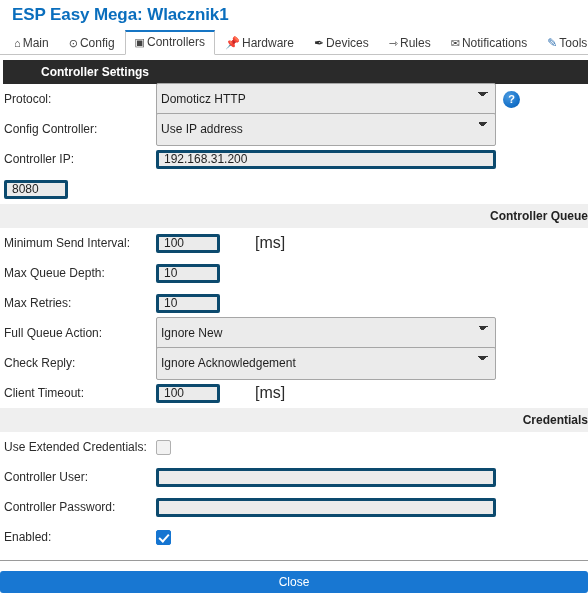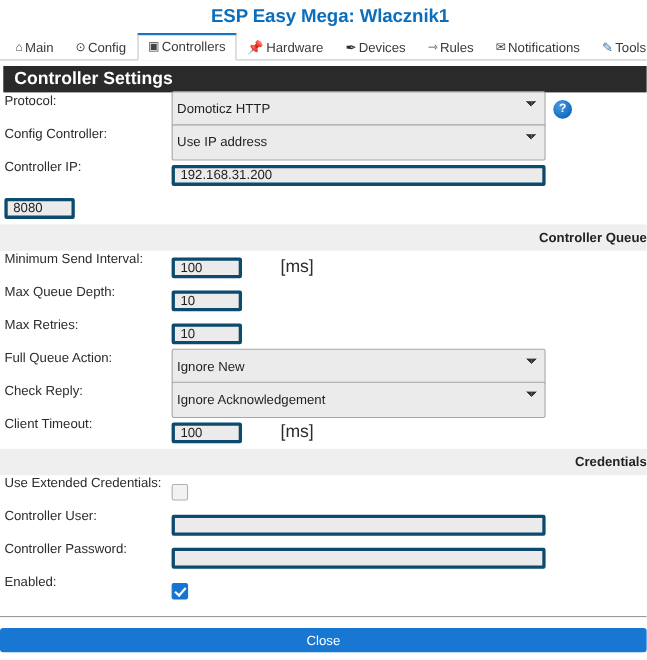--- a/index.html
+++ b/index.html
@@ -18,21 +18,20 @@
   }
 
   
   .page-title {
     color: #0a6ebd;
     font-size: 17px;
     font-weight: bold;
     padding: 5px 0 4px 12px;
     letter-spacing: -0.1px;
     white-space: nowrap;
-    text-align: center;
   }
 
   
   .tabbar {
     display: flex;
     align-items: flex-end;
     height: 26px;
     border-bottom: 1px solid #c4c4c4;
     padding-left: 4px;
     box-sizing: border-box;
@@ -68,40 +67,41 @@
   }
   .tab .tico.pin { color: #d03a2a; font-size: 12px; }
   .tab .tico.dev { color: #2d2d2d; font-size: 12px; }
   .tab .tico.tools { color: #2e6fb0; font-size: 12px; }
 
   
   .sec-dark {
     background: #2a2a2a;
     color: #ffffff;
     font-weight: bold;
-    font-size: 16px;
-    padding: 4px 0 4px 10px;
+    font-size: 12px;
+    padding: 4px 0 4px 38px;
     margin: 5px 0 0 3px;
     height: 16px;
     box-sizing: content-box;
     line-height: 16px;
   }
   .sec-light {
     background: #efefef;
     color: #222222;
     font-weight: bold;
     font-size: 12px;
     padding: 4px 0 4px 4px;
     line-height: 16px;
     text-align: right;
   }
 
   
   .row {
     display: flex;
+    align-items: center;
     height: 30px;
     padding-left: 4px;
   }
   .row .lbl {
     width: 152px;
     flex: 0 0 152px;
     font-size: 12px;
     color: #2b2b2b;
     white-space: nowrap;
   }

